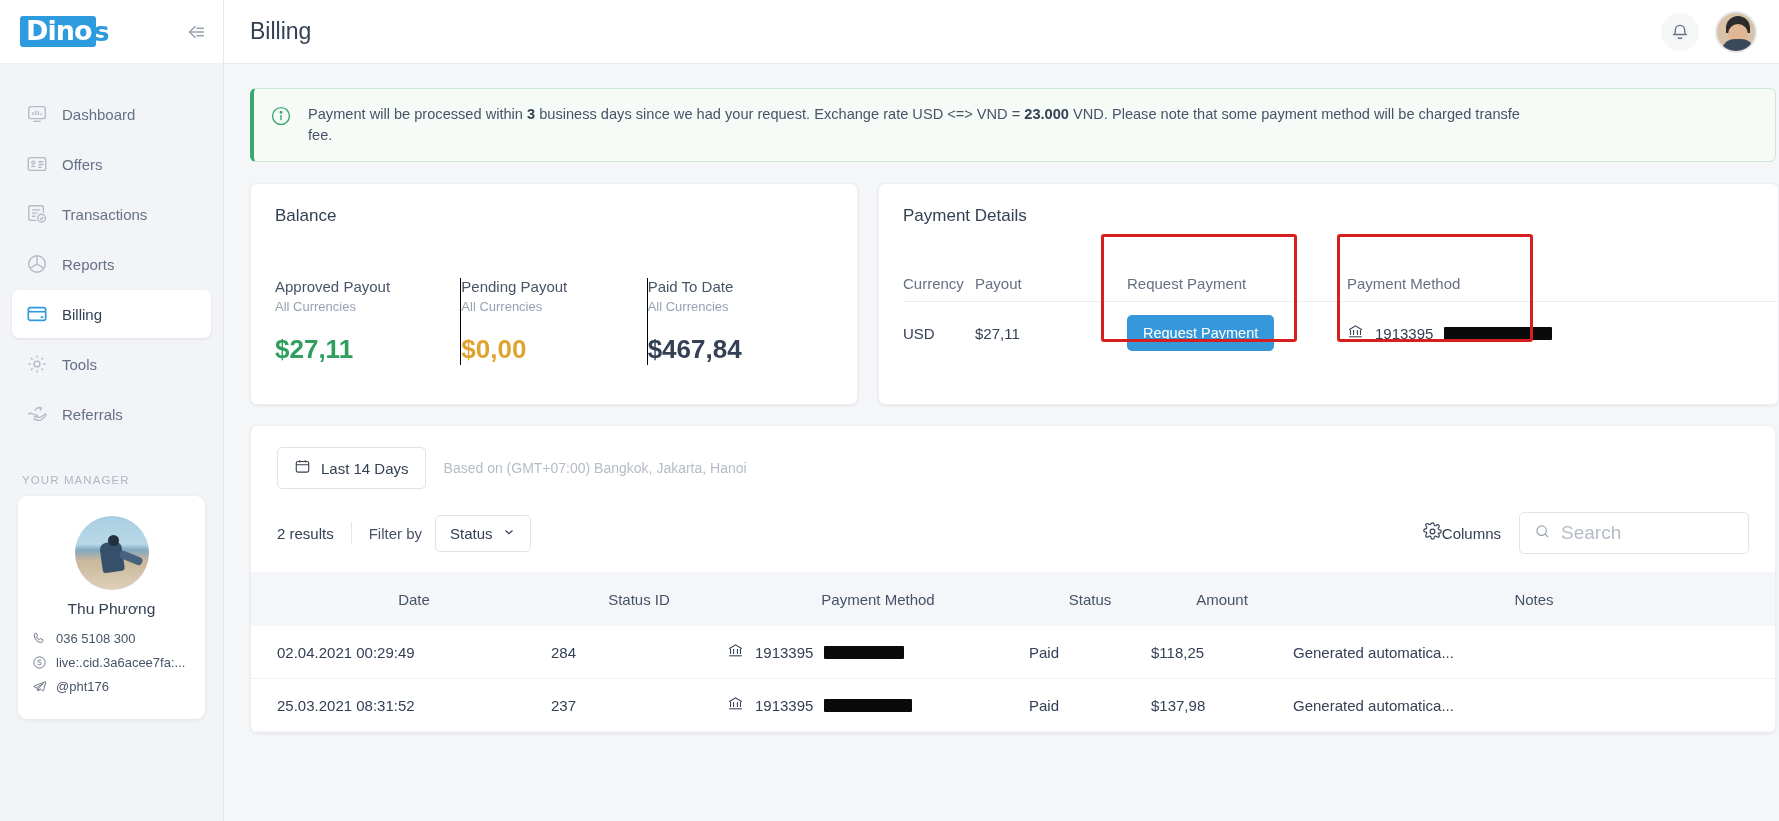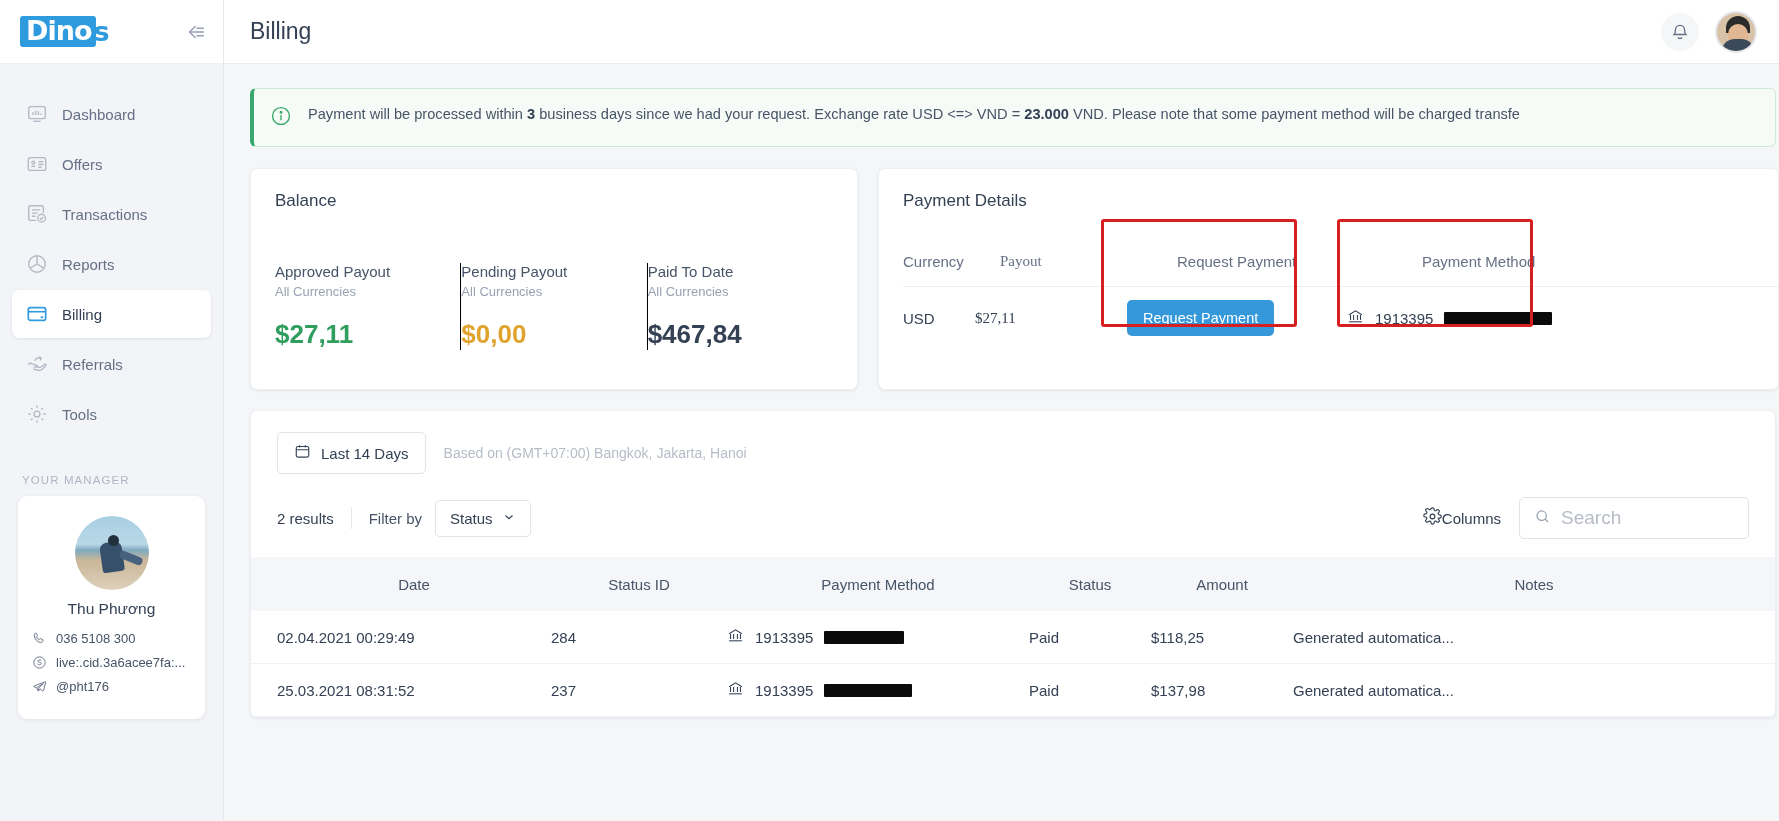--- a/index.html
+++ b/index.html
@@ -157,28 +157,27 @@
   .balance-grid { display: flex; margin-top: 52px; }
   .bal-col { flex: 1; padding-right: 18px; }
   .bal-col + .bal-col { border-left: 1px solid #000000; }
   .bal-label { font-size: 15px; color: #475467; }
   .bal-sub { font-size: 13px; color: #98a2b3; margin-top: 4px; }
   .bal-value { font-size: 26px; font-weight: bold; margin-top: 20px; }
 
   .card-payment { flex: 1; min-width: 0; padding: 22px 0 0 24px; height: 222px; position: relative; }
   .pay-table { margin-top: 34px; width: 100%; }
   .pay-head {
-    display: flex; align-items: center; height: 42px;
+    display: flex; align-items: flex-end; height: 42px;
     border-bottom: 1px solid #eceef1; font-size: 15px; color: #667085;
     padding-bottom: 9px;
-    gap: 25px;
   }
   .pay-row { display: flex; align-items: center; height: 62px; font-size: 15px; color: #344054; }
   .c-cur { width: 72px; flex: 0 0 72px; }
-  .c-pay { width: 152px; flex: 0 0 152px; font-family: Liberation Serif, serif; }
+  .c-pay { width: 152px; flex: 0 0 152px; }
   .c-req { width: 220px; flex: 0 0 220px; }
   .c-meth { flex: 1; min-width: 0; }
   .btn-request {
     background: #3498db; color: #ffffff; border: none;
     border-radius: 5px; padding: 10px 16px; font-size: 14.5px;
     cursor: pointer; font-family: inherit;
   }
   .method-val { display: flex; align-items: center; gap: 11px; font-size: 15px; color: #344054; }
   .bank-ic { color: #344054; flex: 0 0 17px; }
   .redact {
@@ -326,37 +325,37 @@
               <rect x="2.5" y="5" width="19" height="14" rx="2.5"></rect>
               <path d="M2.5 9.5h19"></path>
               <path d="M16 15.5h3"></path>
             </svg>
         </span>
         <span>Billing</span>
       </div>
       <div class="nav-item">
         <span class="ic">
           <svg viewBox="0 0 24 24" fill="none" stroke="currentColor" stroke-width="1.5">
+              <circle cx="12" cy="12" r="3.2"></circle>
+              <path d="M12 2.6v2.6M12 18.8v2.6M21.4 12h-2.6M5.2 12H2.6M18.6 5.4l-1.8 1.8M7.2 16.8l-1.8 1.8M18.6 18.6l-1.8-1.8M7.2 7.2L5.4 5.4"></path>
+            </svg>
+        </span>
+        <span>Tools</span>
+      </div>
+      <div class="nav-item">
+        <span class="ic">
+          <svg viewBox="0 0 24 24" fill="none" stroke="currentColor" stroke-width="1.5">
               <path d="M2.5 12.5c1.6-1.8 3.4-1.4 4.6-.4"></path>
               <path d="M7 12.2c1.6.2 3.6.6 4.8 1.2 1 .5.7 2-.6 1.9l-2.8-.2"></path>
               <path d="M11.5 15.2c2.6.9 4 .8 5.7-.5l3.2-2.4c.9-.7 2 .6 1.2 1.5l-3.6 3.6c-1.3 1.3-2.8 1.8-4.6 1.4l-5.5-1.2"></path>
               <path d="M9.5 8.2c1.6-2.6 4.3-3.6 6.6-2.4"></path>
               <path d="M14.2 4.2l2.4 1.4-1.1 2.5"></path>
             </svg>
         </span>
         <span>Referrals</span>
-      </div>
-      <div class="nav-item">
-        <span class="ic">
-          <svg viewBox="0 0 24 24" fill="none" stroke="currentColor" stroke-width="1.5">
-              <circle cx="12" cy="12" r="3.2"></circle>
-              <path d="M12 2.6v2.6M12 18.8v2.6M21.4 12h-2.6M5.2 12H2.6M18.6 5.4l-1.8 1.8M7.2 16.8l-1.8 1.8M18.6 18.6l-1.8-1.8M7.2 7.2L5.4 5.4"></path>
-            </svg>
-        </span>
-        <span>Tools</span>
       </div>
     </nav>
 
     <div class="manager-head">YOUR MANAGER</div>
     <div class="manager-card">
       <div class="avatar">
         <div class="fig"></div>
           <div class="head"></div>
           <div class="arm"></div>
       </div>
@@ -407,20 +406,21 @@
       <div class="banner">
         <span class="info-ic">
           <svg viewBox="0 0 24 24" width="22" height="22" fill="none" stroke="currentColor" stroke-width="1.5">
               <circle cx="12" cy="12" r="9.2"></circle>
               <path d="M12 11v5.5"></path>
               <circle cx="12" cy="7.8" r=".9" fill="currentColor"></circle>
             </svg>
         </span>
         <div class="banner-text">
           <span>Payment will be processed within </span><b>3</b><span> business days since we had your request. Exchange rate USD &lt;=&gt; VND = </span><b>23.000</b><span> VND. Please note that some payment method will be charged transfe</span>
+          <div>fee.</div>
         </div>
       </div>
 
       <div class="cards-row">
 
         <div class="card card-balance">
           <div class="card-title">Balance</div>
           <div class="balance-grid">
             <div class="bal-col">
               <div class="bal-label">Approved Payout</div>

